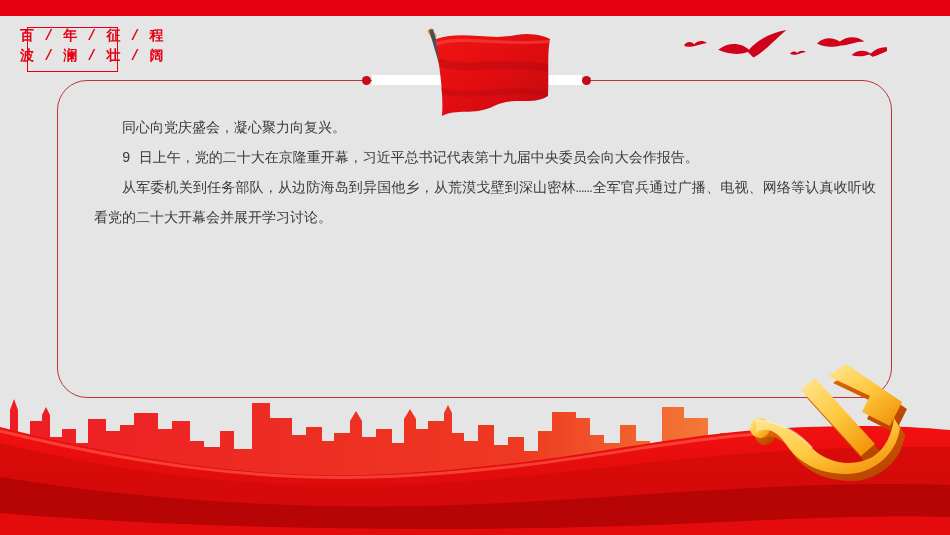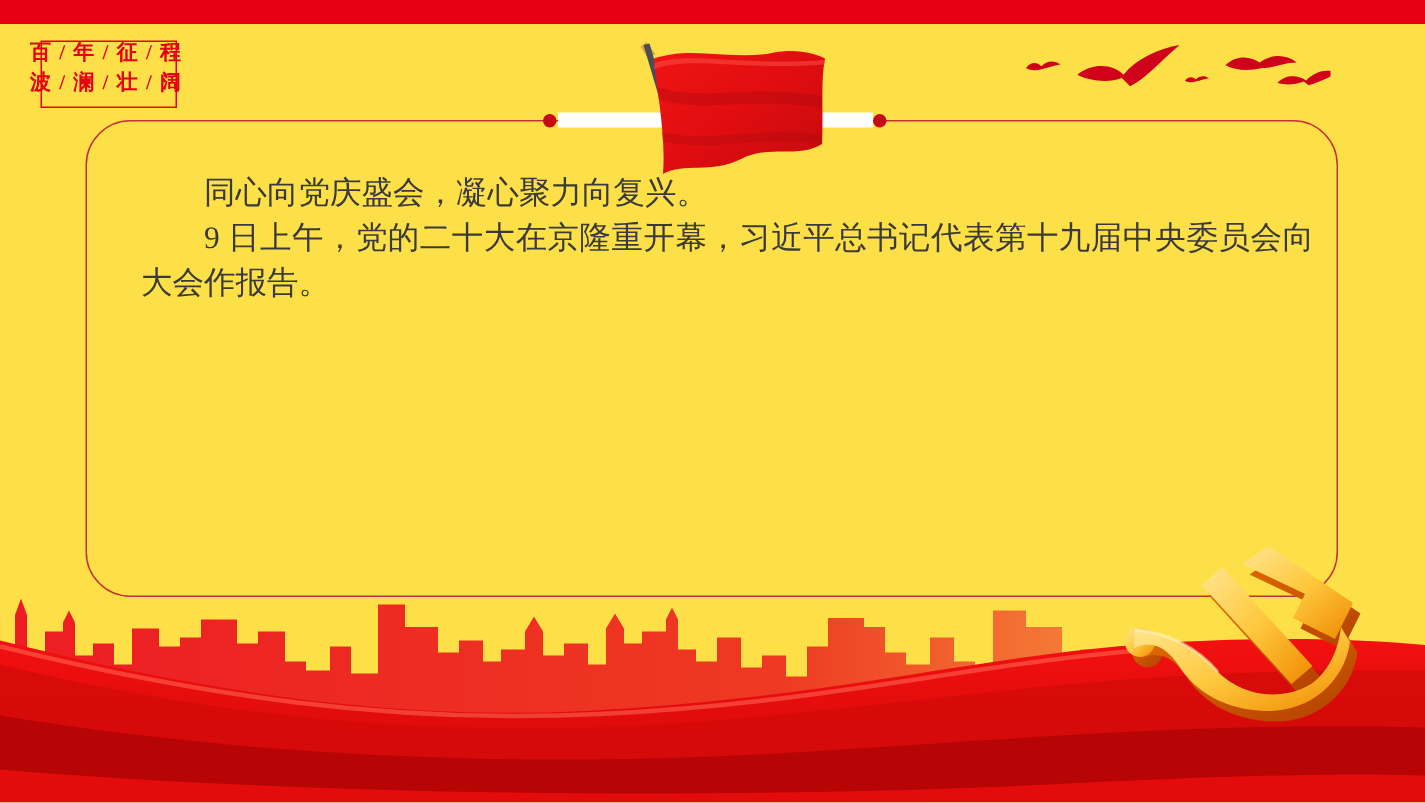--- a/index.html
+++ b/index.html
@@ -1,17 +1,17 @@
 <!DOCTYPE html>
 <html><head>
 <meta charset="utf-8">
 <style>
   html,body{margin:0;padding:0;background:#fff;}
-  .stage{position:relative;width:950px;height:535px;background:#fde047;overflow:hidden;
-         font-family:Liberation Serif, serif;}
+  .stage{position:relative;width:950px;height:535px;background:#e5e5e5;overflow:hidden;
+         font-family:Liberation Mono, monospace;}
 
   
   .topbar{position:absolute;left:0;top:0;width:950px;height:16px;background:#e60012;}
 
   
   .badge{position:absolute;left:20px;top:26px;width:130px;height:48px;}
   .badge-frame{position:absolute;left:7px;top:1px;width:89px;height:43px;
                border:1px solid #e60012;}
   .badge-line{position:relative;color:#e60012;font-weight:bold;font-size:14px;
               line-height:20px;letter-spacing:1px;white-space:nowrap;}
@@ -19,21 +19,21 @@
   
   .card{position:absolute;left:57px;top:80px;width:833px;height:316px;
         border:1.5px solid #c43138;border-radius:30px;background:transparent;}
   .border-gap{position:absolute;left:372px;top:75px;width:210px;height:10px;background:#fff;}
   .dot{position:absolute;width:9px;height:9px;border-radius:50%;background:#c50b16;}
   .dot-left{left:362px;top:76px;}
   .dot-right{left:582px;top:76px;}
 
   
   .body-text{position:absolute;left:94px;top:113px;width:782px;color:#3a3a3a;
-             font-size:21px;line-height:30px;text-align:justify;}
+             font-size:14px;line-height:30px;text-align:justify;}
   .body-text p{margin:0;text-indent:2em;}
 
   
   .flag{position:absolute;left:398px;top:26px;}
   .birds{position:absolute;left:672px;top:28px;}
   .bottom-deco{position:absolute;left:0;bottom:0;}
   .emblem{position:absolute;left:742px;top:362px;}
 </style>
 </head>
 <body>
@@ -74,20 +74,21 @@
     <path transform="translate(12,12) scale(0.6)" d="M0,9 C5,2 12,2 17,7 C23,1 31,0 38,5 C30,6 24,9 18,10 C12,12 5,12 0,9 Z"></path>
     <path transform="translate(44,2) scale(1.1)" d="M2,18 C12,10 24,12 30,18 C38,8 52,2 64,0 C52,10 44,20 34,25 L29,20 C21,23 10,22 2,18 Z"></path>
     <path transform="translate(118,22) scale(0.42)" d="M0,9 C5,2 12,2 17,7 C23,1 31,0 38,5 C30,6 24,9 18,10 C12,12 5,12 0,9 Z"></path>
     <path transform="translate(145,6) scale(0.95)" d="M0,10 C8,2 18,4 24,8 C32,2 42,2 50,8 C40,8 34,12 26,12 C16,14 8,14 0,10 Z"></path>
     <path transform="translate(178,16) scale(0.8)" d="M2,14 C10,6 20,8 26,12 C34,4 44,2 52,6 C44,10 36,14 28,16 L24,13 C16,16 8,16 2,14 Z"></path>
   </svg>
 
   <div class="body-text">
     <p>同心向党庆盛会，凝心聚力向复兴。</p>
     <p>9 日上午，党的二十大在京隆重开幕，习近平总书记代表第十九届中央委员会向大会作报告。</p>
+    <p>从军委机关到任务部队，从边防海岛到异国他乡，从荒漠戈壁到深山密林……全军官兵通过广播、电视、网络等认真收听收看党的二十大开幕会并展开学习讨论。</p>
   </div>
 
   <svg class="bottom-deco" width="950" height="150" viewBox="0 0 950 150">
     <defs>
       <linearGradient id="sky" x1="0" y1="0" x2="1" y2="0">
         <stop offset="0" stop-color="#ed1c24"></stop>
         <stop offset="0.55" stop-color="#ee3a22"></stop>
         <stop offset="0.8" stop-color="#f58b3c"></stop>
         <stop offset="1" stop-color="#f9a84d"></stop>
       </linearGradient>

